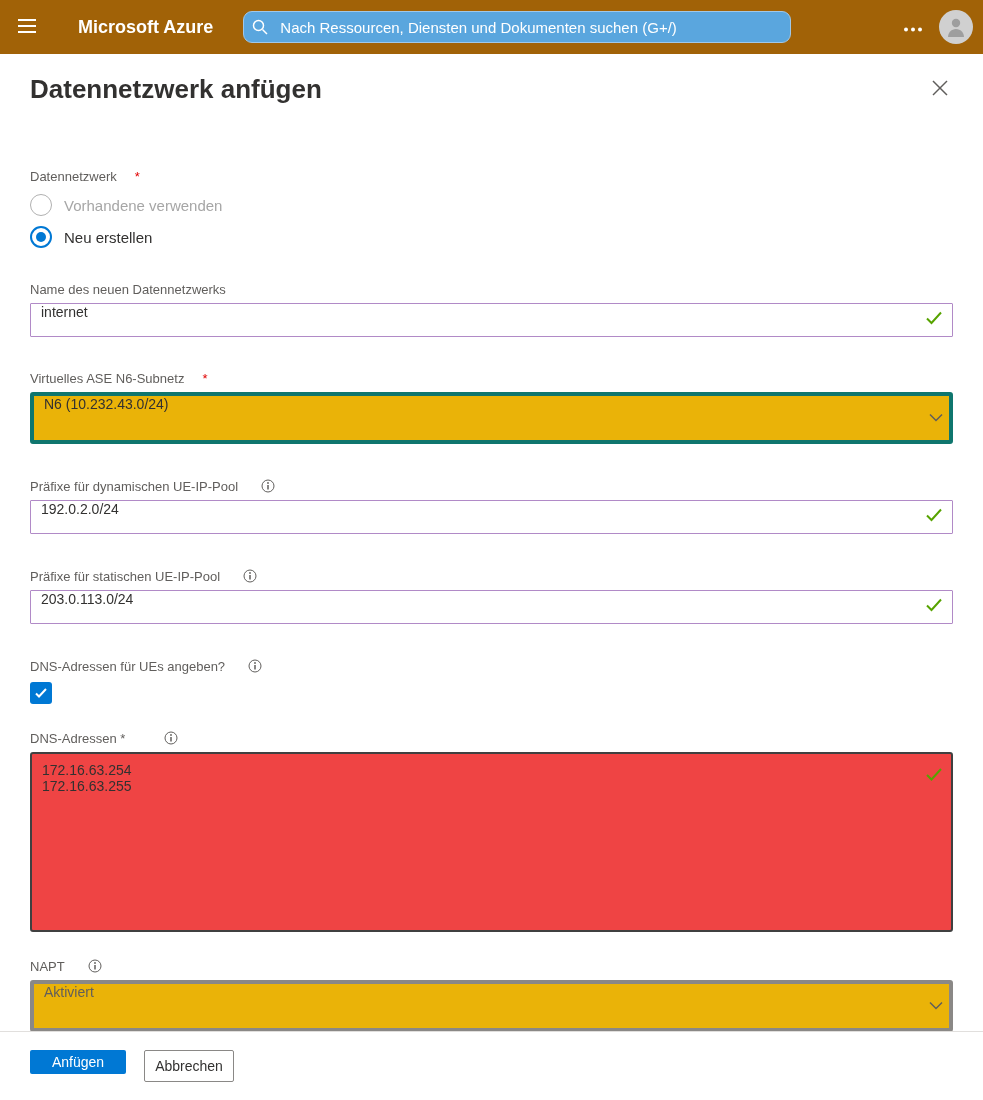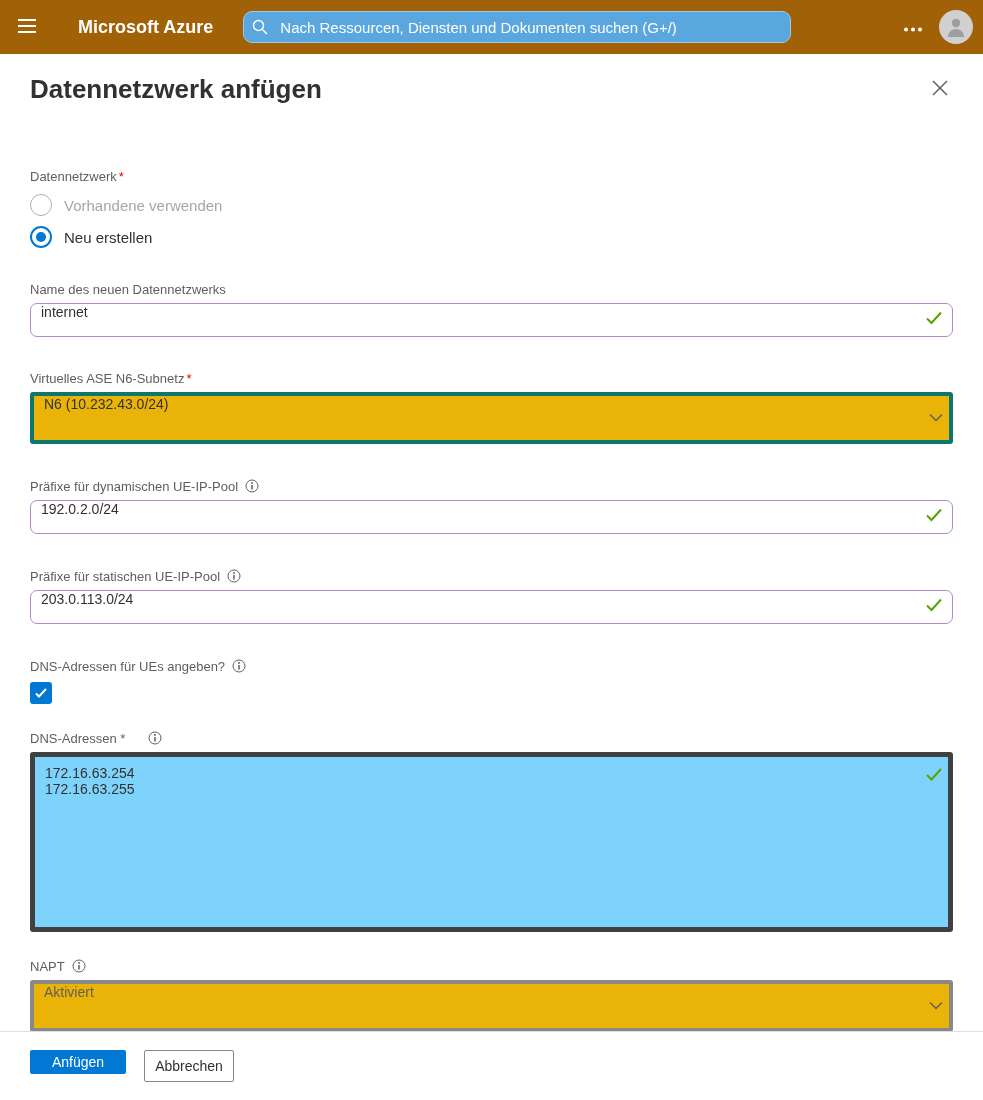--- a/index.html
+++ b/index.html
@@ -84,21 +84,21 @@
     margin-top: 64px;
     flex: 1;
     overflow: auto;
   }
 
   .label {
     font-size: 13px;
     color: #605e5c;
     display: flex;
     align-items: center;
-    gap: 2px;
+    gap: 18px;
   }
   .req { color: #e00000; }
 
   
   .radio-row {
     display: flex;
     align-items: center;
     margin-top: 10px;
     cursor: pointer;
   }
@@ -117,21 +117,21 @@
   .radio-label { font-size: 15px; color: #323130; }
   .radio-label.disabled { color: #a6a6a6; }
 
   
   .side-by-side { margin-top: 34px; }
   .side-by-side .label { margin-bottom: 6px; }
   .input {
     width: 100%;
     height: 34px;
     border: 1px solid #b18ac7;
-    border-radius: 7px;
+    border-radius: 1px;
     padding: 0 38px 0 10px;
     font-size: 14px;
     color: #323130;
     background: #fff;
     position: relative;
   }
   .input-wrap { position: relative; }
   .valid-icon {
     position: absolute; right: 10px; top: 50%; transform: translateY(-50%);
     color: #57a300;
@@ -161,26 +161,26 @@
   .checkbox {
     width: 22px; height: 22px; border-radius: 3px;
     background: #0078d4; display: inline-flex;
     align-items: center; justify-content: center;
     color: #fff;
   }
 
   .textarea {
     width: 100%;
     height: 180px;
-    border: 5px solid #404040;
+    border: 2px solid #404040;
     border-radius: 3px;
     padding: 8px 38px 8px 10px;
     font-size: 14px;
     color: #323130;
-    background: #7dd3fc;
+    background: #ef4444;
     white-space: pre-line;
     position: relative;
   }
   .textarea-wrap { position: relative; }
 
   
   .footer {
     border-top: 1px solid #e1dfdd;
     padding: 18px 30px;
     display: flex;

